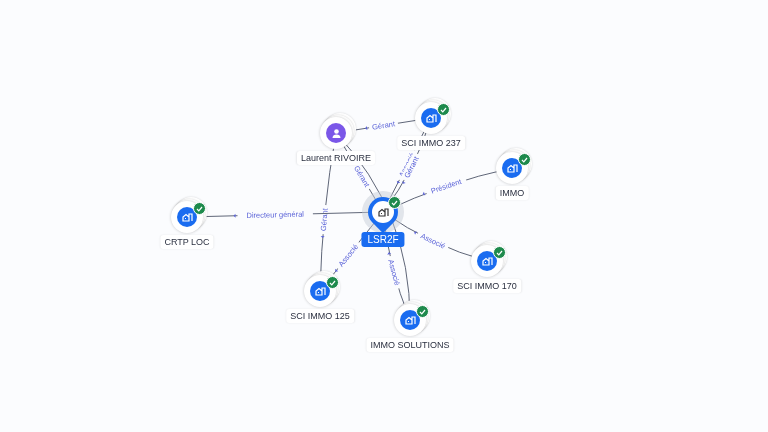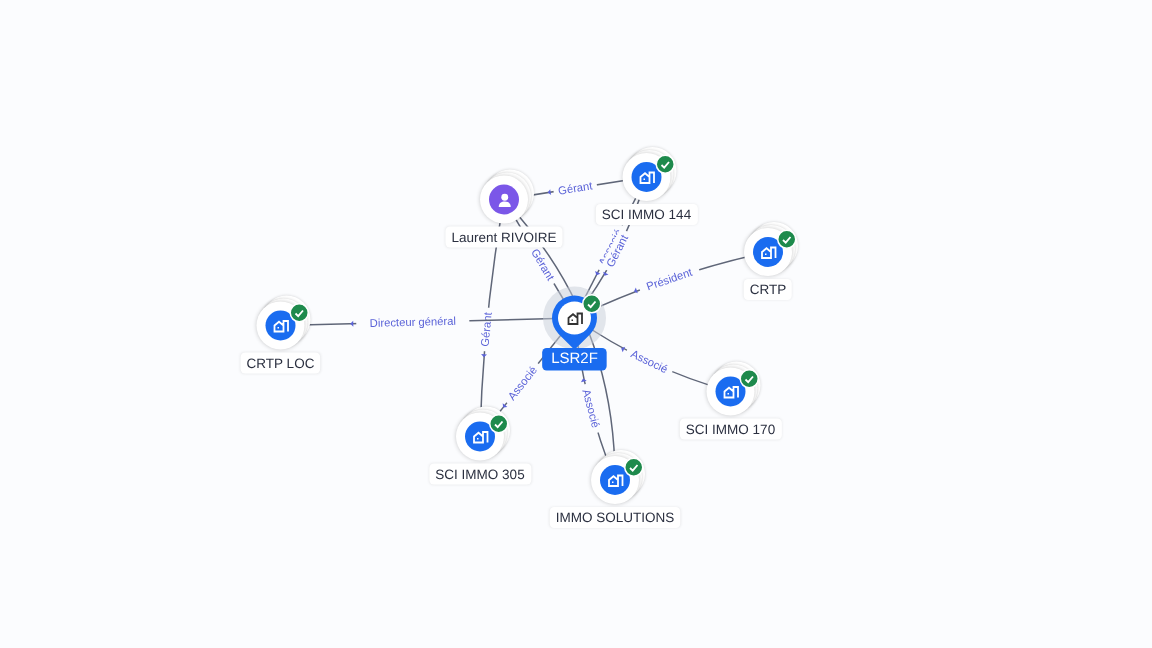--- a/index.html
+++ b/index.html
@@ -122,39 +122,39 @@
             <path d="M1 9V5l3-2.5L7 5v4z M7 9V2h3v7" fill="none" stroke="#fff" stroke-width="1.2"></path>
             <rect x="3" y="6" width="1" height="1" fill="#fff"></rect>
           </svg>
         </div>
     </div>
     <div class="check">
         <svg width="7" height="6" viewBox="0 0 7 6">
           <path d="M1 3l1.8 1.8L6 1" fill="none" stroke="#fff" stroke-width="1.2"></path>
         </svg>
       </div>
-    <div class="label">SCI IMMO 144</div>
+    <div class="label">SCI IMMO 237</div>
     </div>
     <div class="node" style="left: 512px; top: 168px;">
     <div class="stack" style="left:-12px;top:-20px"></div>
     <div class="stack" style="left:-14px;top:-18px"></div>
     <div class="disc">
       <div class="inner" style="background:#1a6cf0">
           <svg width="11" height="10" viewBox="0 0 11 10">
             <path d="M1 9V5l3-2.5L7 5v4z M7 9V2h3v7" fill="none" stroke="#fff" stroke-width="1.2"></path>
             <rect x="3" y="6" width="1" height="1" fill="#fff"></rect>
           </svg>
         </div>
     </div>
     <div class="check">
         <svg width="7" height="6" viewBox="0 0 7 6">
           <path d="M1 3l1.8 1.8L6 1" fill="none" stroke="#fff" stroke-width="1.2"></path>
         </svg>
       </div>
-    <div class="label">CRTP</div>
+    <div class="label">IMMO</div>
     </div>
     <div class="node" style="left: 187px; top: 217px;">
     <div class="stack" style="left:-12px;top:-20px"></div>
     <div class="stack" style="left:-14px;top:-18px"></div>
     <div class="disc">
       <div class="inner" style="background:#1a6cf0">
           <svg width="11" height="10" viewBox="0 0 11 10">
             <path d="M1 9V5l3-2.5L7 5v4z M7 9V2h3v7" fill="none" stroke="#fff" stroke-width="1.2"></path>
             <rect x="3" y="6" width="1" height="1" fill="#fff"></rect>
           </svg>
@@ -194,21 +194,21 @@
             <path d="M1 9V5l3-2.5L7 5v4z M7 9V2h3v7" fill="none" stroke="#fff" stroke-width="1.2"></path>
             <rect x="3" y="6" width="1" height="1" fill="#fff"></rect>
           </svg>
         </div>
     </div>
     <div class="check">
         <svg width="7" height="6" viewBox="0 0 7 6">
           <path d="M1 3l1.8 1.8L6 1" fill="none" stroke="#fff" stroke-width="1.2"></path>
         </svg>
       </div>
-    <div class="label">SCI IMMO 305</div>
+    <div class="label">SCI IMMO 125</div>
     </div>
     <div class="node" style="left: 410px; top: 320px;">
     <div class="stack" style="left:-12px;top:-20px"></div>
     <div class="stack" style="left:-14px;top:-18px"></div>
     <div class="disc">
       <div class="inner" style="background:#1a6cf0">
           <svg width="11" height="10" viewBox="0 0 11 10">
             <path d="M1 9V5l3-2.5L7 5v4z M7 9V2h3v7" fill="none" stroke="#fff" stroke-width="1.2"></path>
             <rect x="3" y="6" width="1" height="1" fill="#fff"></rect>
           </svg>

